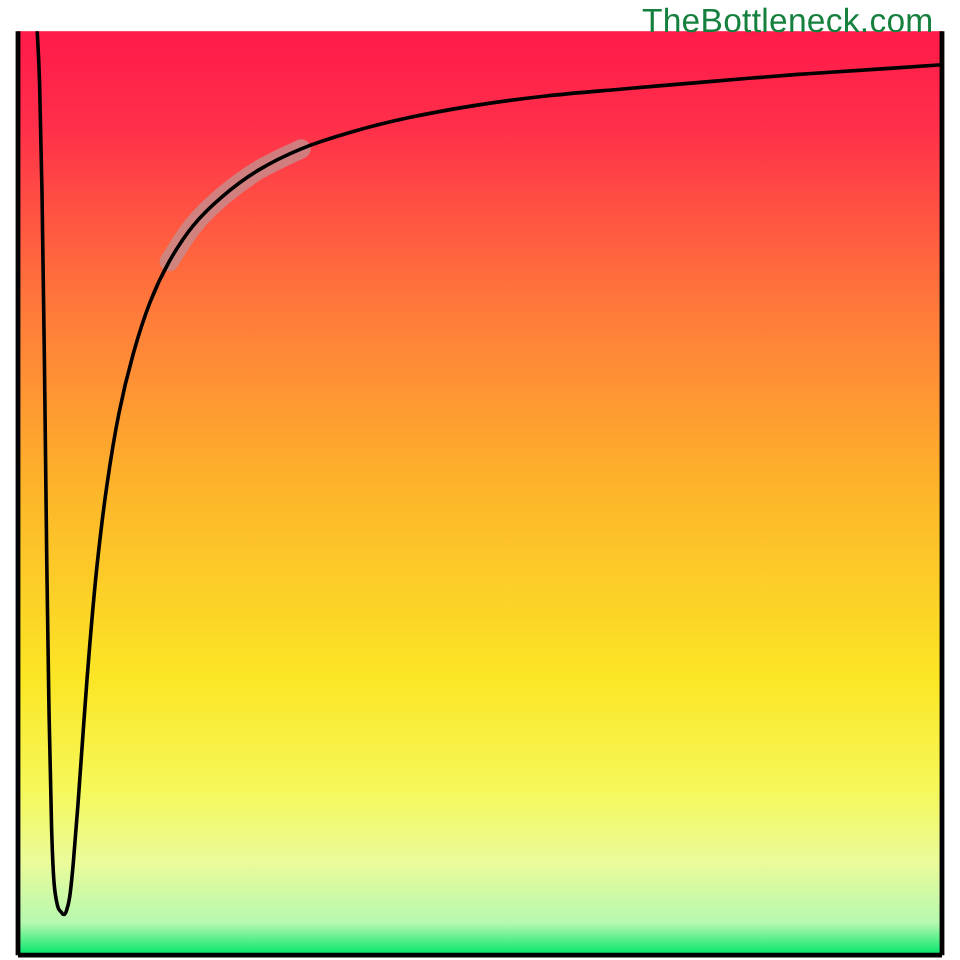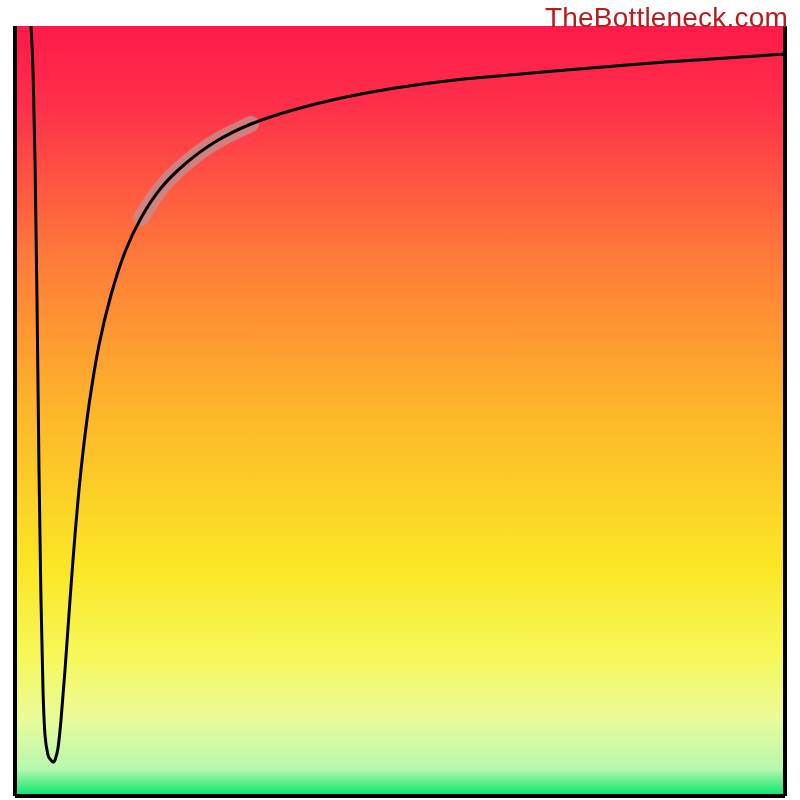--- a/index.html
+++ b/index.html
@@ -13,24 +13,24 @@
   }
   .stage {
     position: relative;
     width: 800px;
     height: 800px;
     background: #fff;
   }
   .watermark {
     position: absolute;
     top: 2px;
-    right: 12px;
+    right: 22px;
     font-size: 28px;
     font-weight: 400;
-    color: #b91c1c;
+    color: #15803d;
     letter-spacing: 0.2px;
     pointer-events: none;
     user-select: none;
   }
   svg { display: block; }
 </style>
 </head>
 <body>
 
 <div class="stage">

